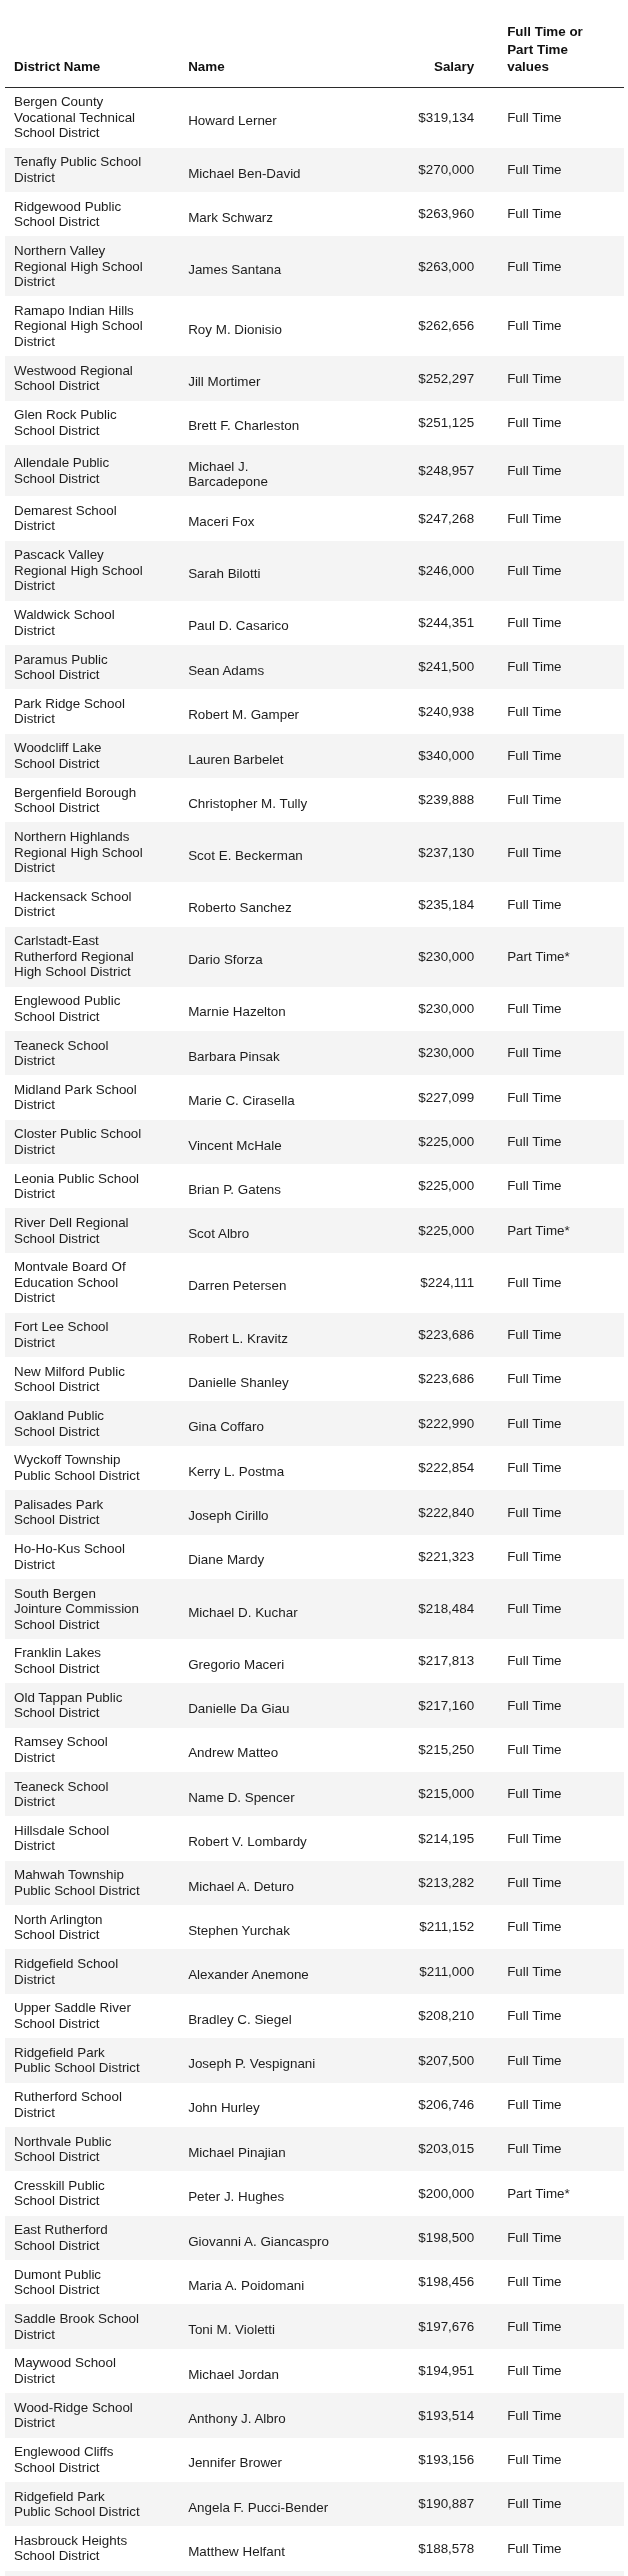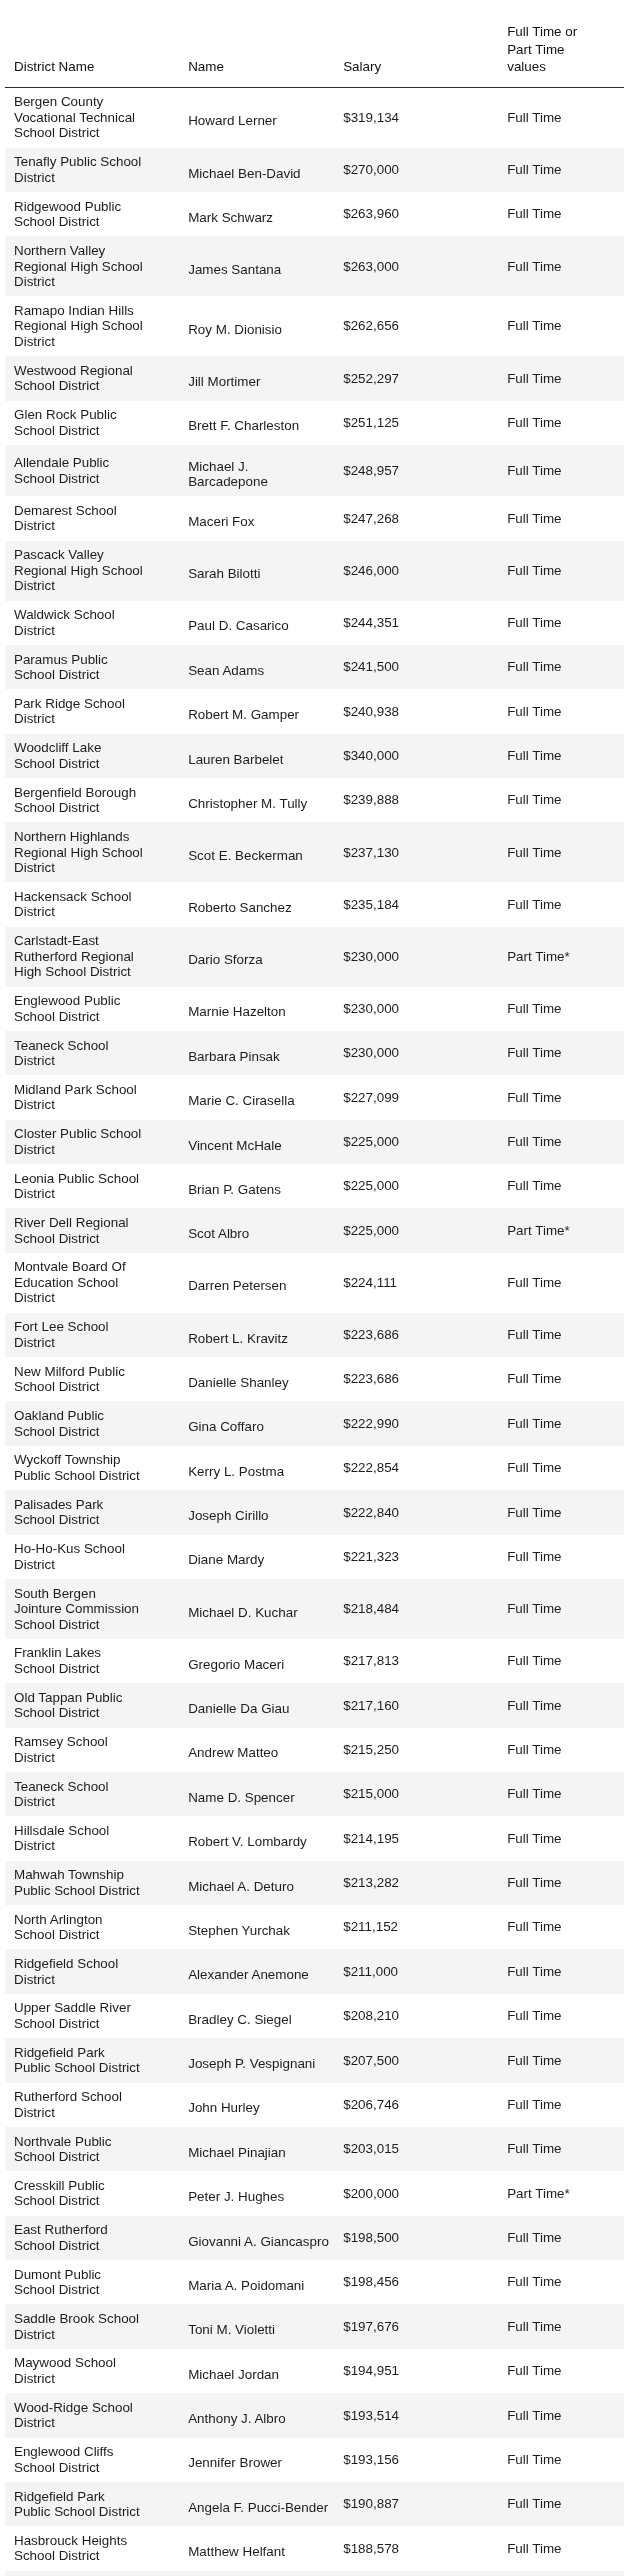--- a/index.html
+++ b/index.html
@@ -17,21 +17,21 @@
     margin: 0 5.2px;
   }
   
   .thead {
     display: flex;
     align-items: flex-end;
     padding: 23px 0 11.3px 0;
     border-bottom: 1.5px solid #2b2b2b;
   }
   .th {
-    font-weight: normal;
+    font-weight: bold;
     font-size: 13.4px;
     line-height: 17.5px;
     color: #111111;
     white-space: pre-line;
   }
   
   .tr {
     display: flex;
     align-items: center;
     padding: 6.7px 0;
@@ -51,20 +51,21 @@
     padding-left: 8.8px;
   }
   .col-name {
     flex: 0 0 155px;
     box-sizing: border-box;
     padding-right: 5.2px;
     margin-top: 7px;
   }
   .col-salary {
     flex: 0 0 131px;
+    text-align: right;
   }
   .col-status {
     flex: 1 1 auto;
     box-sizing: border-box;
     padding-left: 33px;
   }
 </style>
 </head>
 <body>
 

